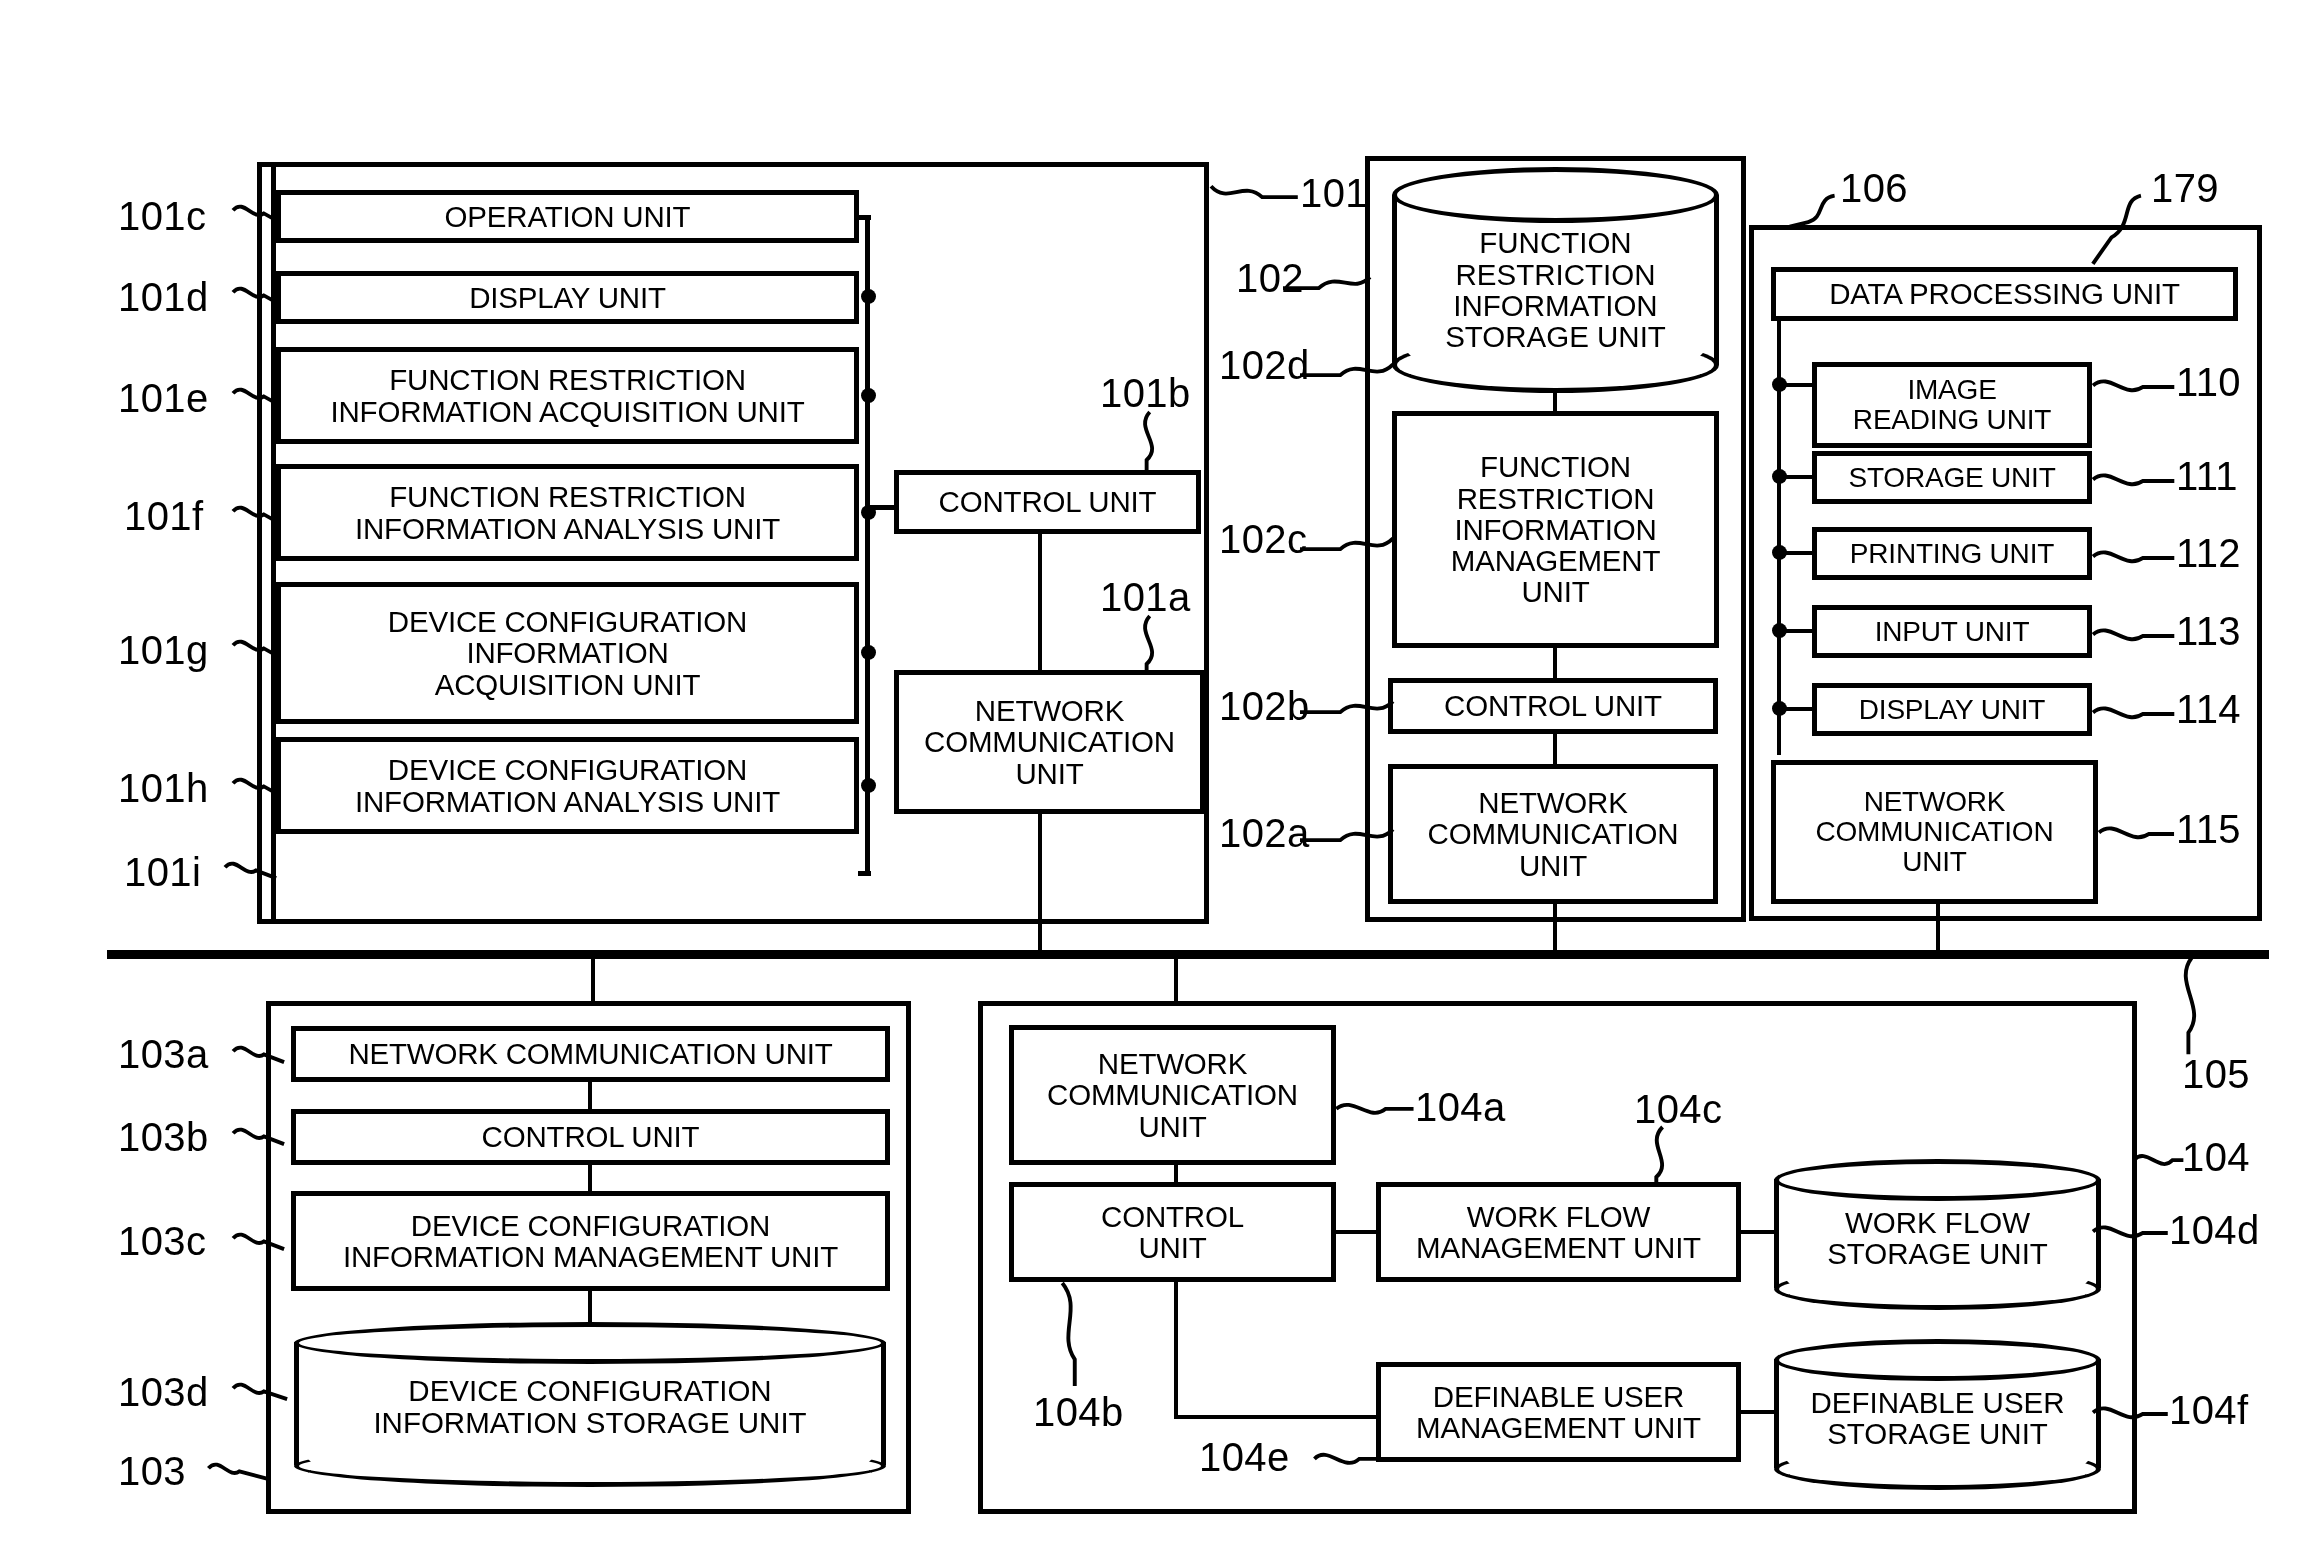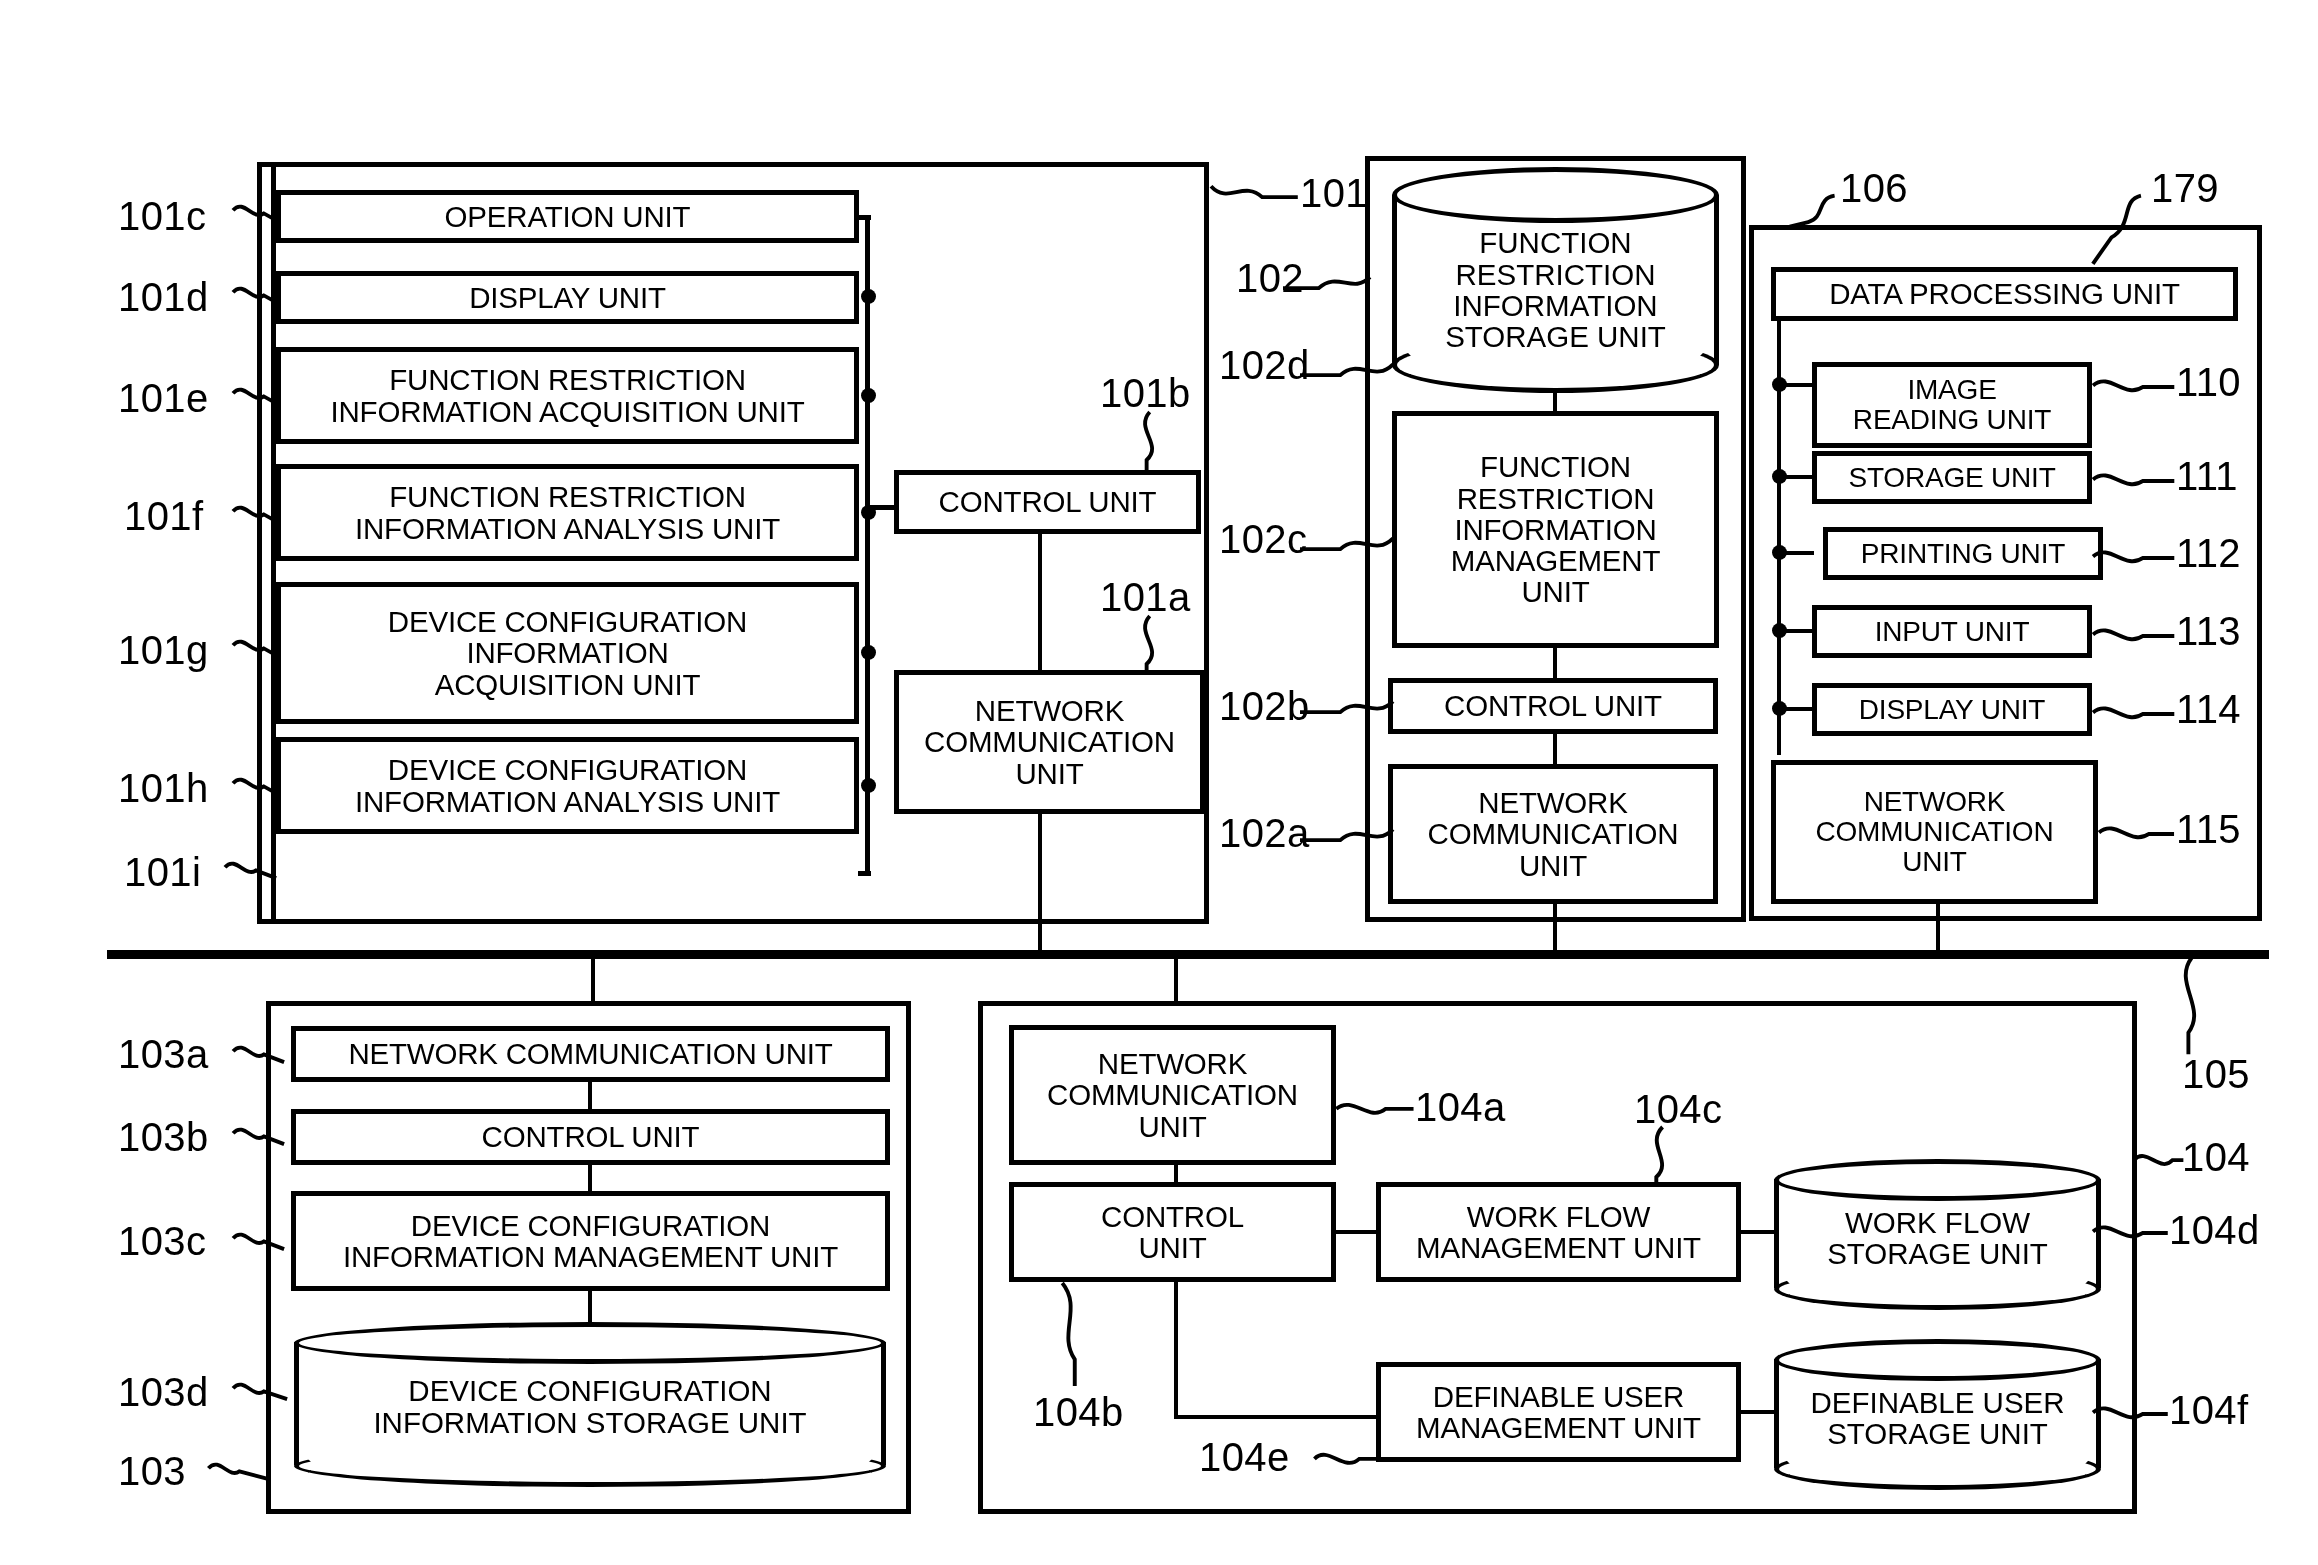--- a/index.html
+++ b/index.html
@@ -178,21 +178,21 @@
 
   <div class="unit" style="left:1771px;top:267px;width:467px;height:54px;">DATA PROCESSING UNIT</div>
 
   <div class="vline thin" style="left:1777px;top:320px;height:435px;"></div>
 
   <div class="unit small" style="left:1812px;top:342px;width:280px;height:86px;white-space:pre-line;margin-top:20px;">IMAGE
 READING UNIT</div>
 
   <div class="unit small" style="left:1812px;top:451px;width:280px;height:53px;">STORAGE UNIT</div>
 
-  <div class="unit small" style="left:1812px;top:527px;width:280px;height:53px;margin-left:11px;">PRINTING UNIT</div>
+  <div class="unit small" style="left:1812px;top:527px;width:280px;height:53px;">PRINTING UNIT</div>
 
   <div class="unit small" style="left:1812px;top:605px;width:280px;height:53px;">INPUT UNIT</div>
 
   <div class="unit small" style="left:1812px;top:683px;width:280px;height:53px;">DISPLAY UNIT</div>
 
   <div class="unit small" style="left:1771px;top:760px;width:327px;height:144px;white-space:pre-line;">NETWORK
 COMMUNICATION
 UNIT</div>
 
   <div class="hline thin" style="left:1779px;top:383px;width:35px;"></div>

